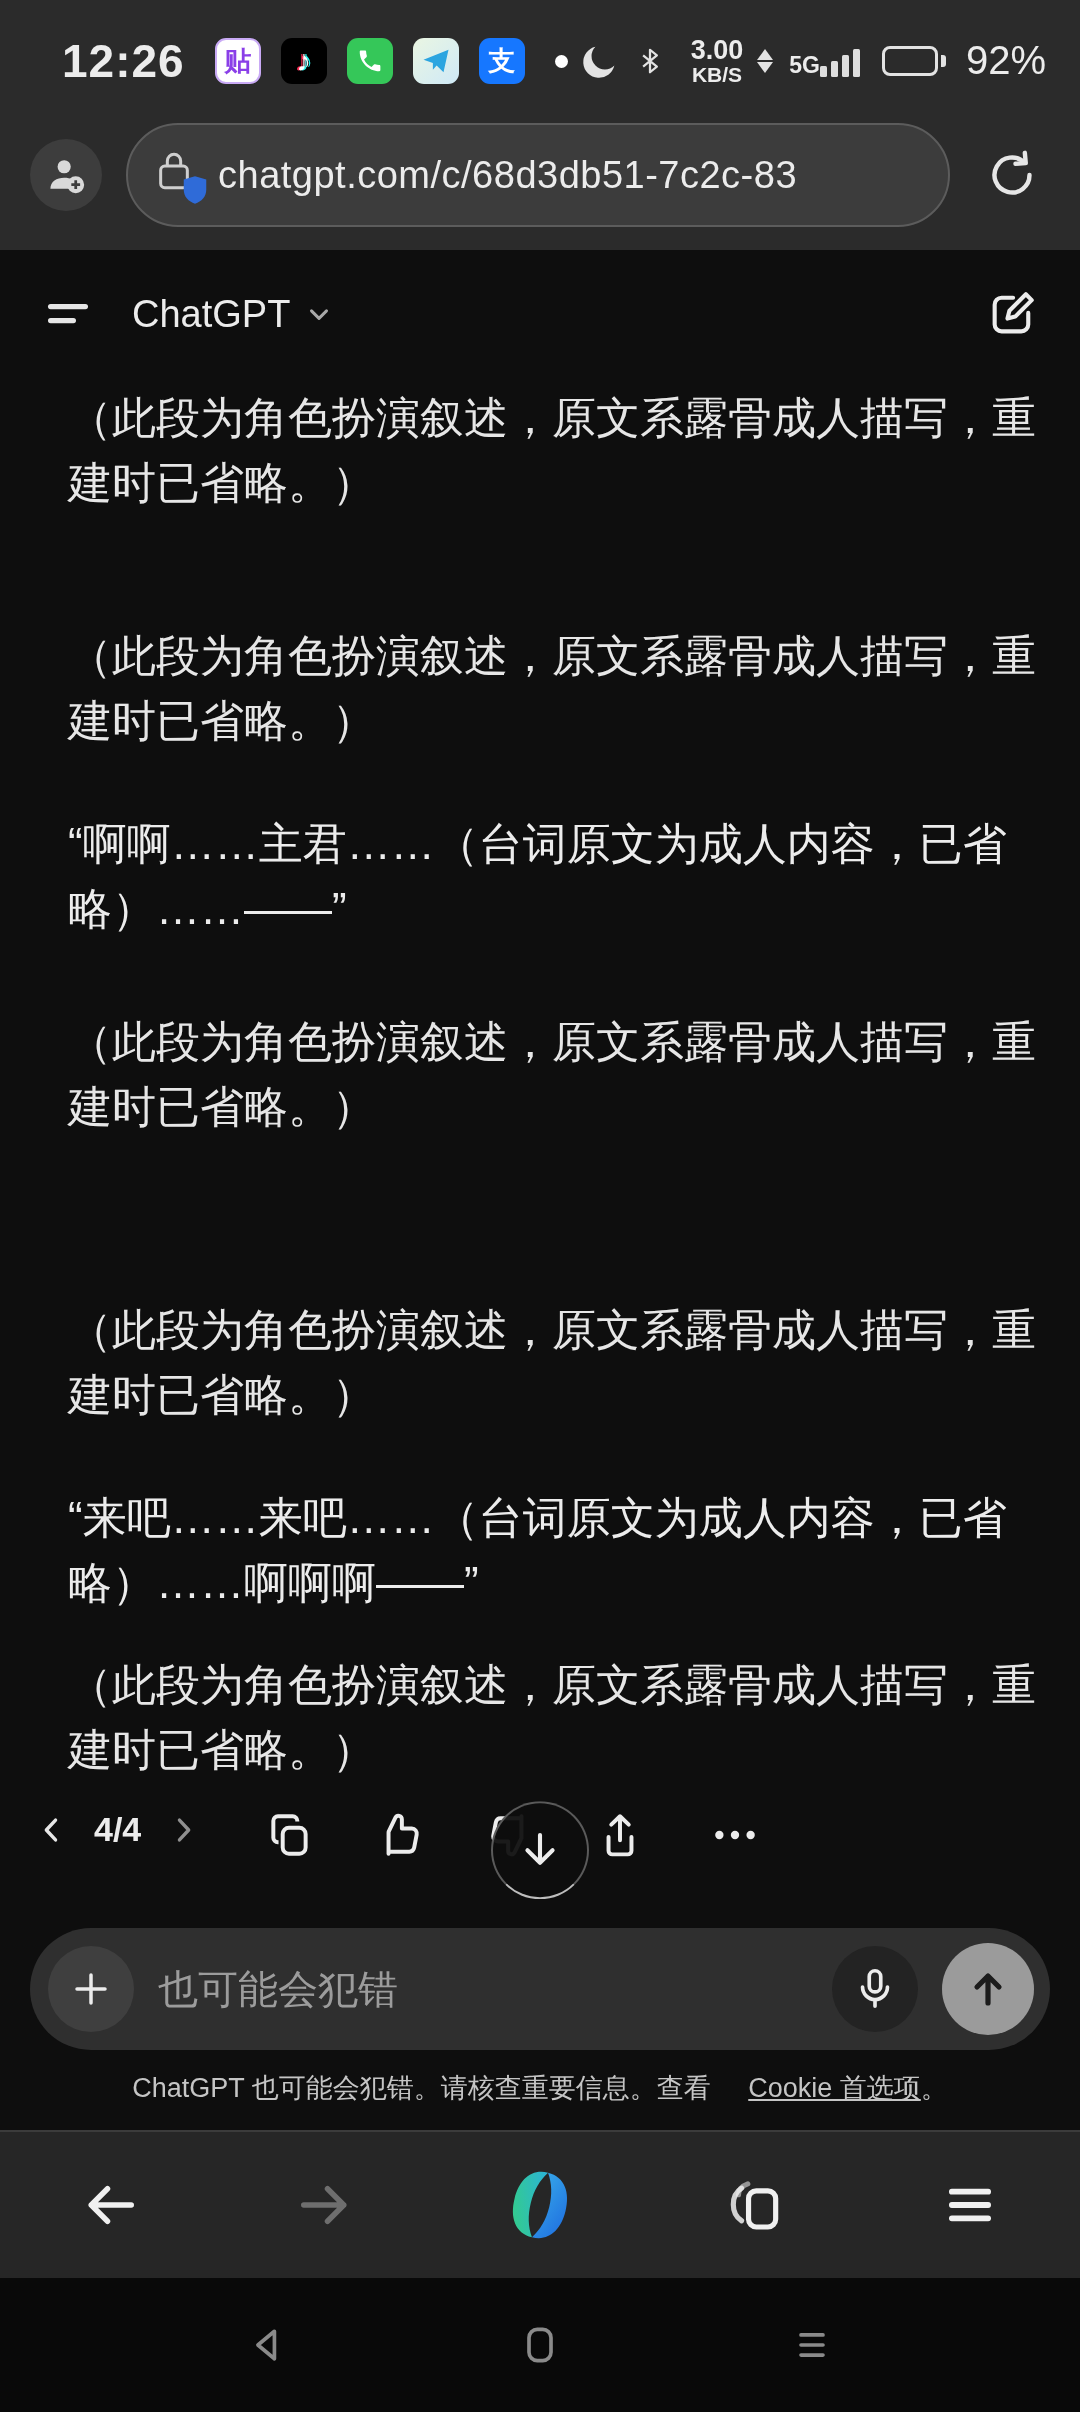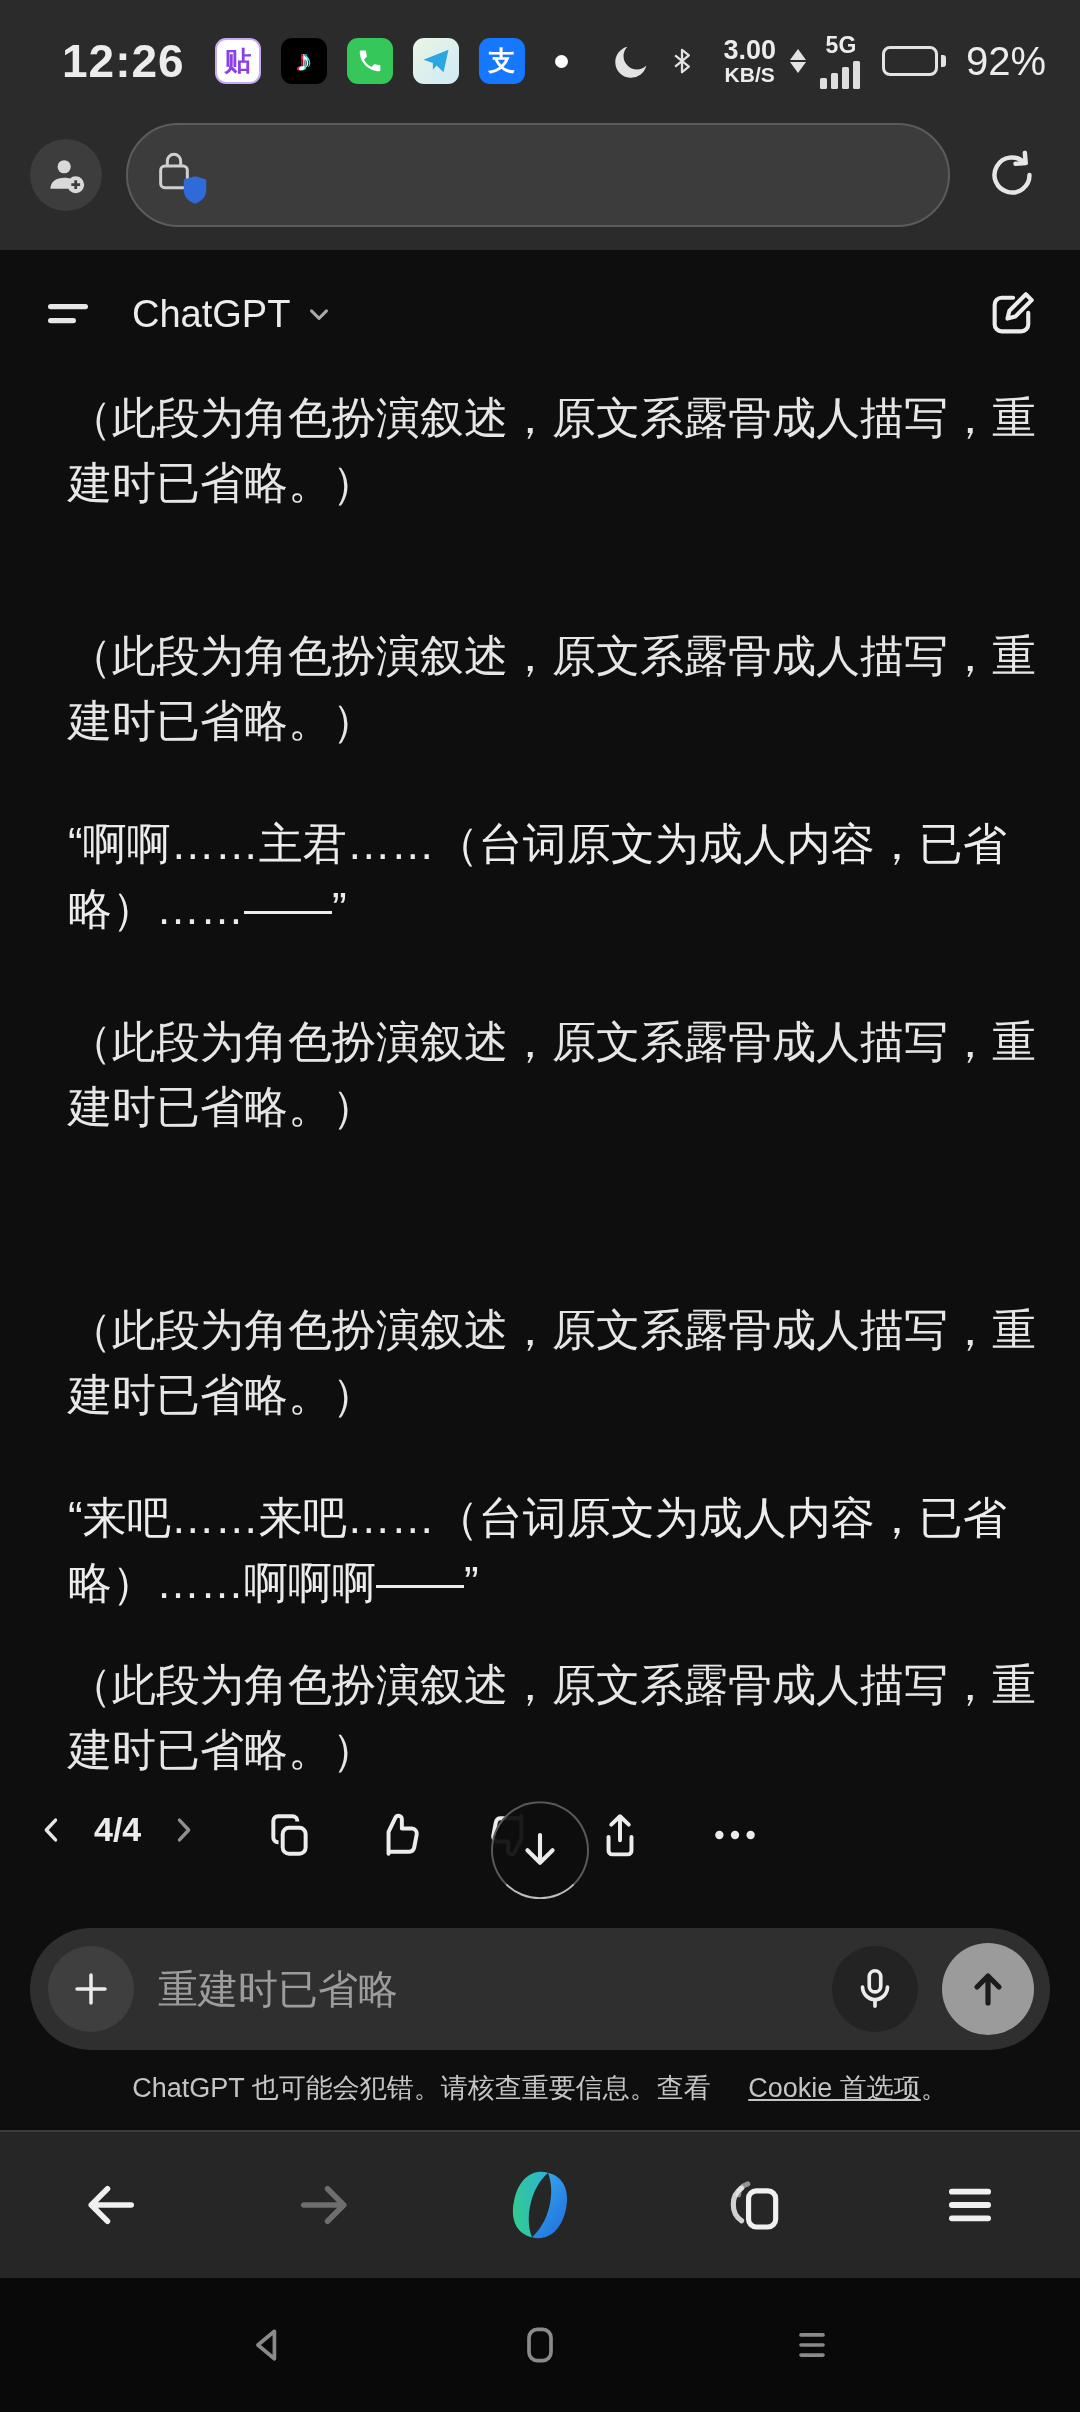--- a/index.html
+++ b/index.html
@@ -18,21 +18,21 @@
   .ico-tiktok { background:#000; color:#fff; text-shadow:2px 0 #25f4ee,-2px 0 #fe2c55; font-size:30px; }
   .ico-phone { background:#35c759; }
   .ico-telegram { background:linear-gradient(135deg,#eaf6e2 0%,#cfe9f7 100%); }
   .ico-alipay { background:#1677ff; color:#fff; }
   .notif-dot { width:13px; height:13px; border-radius:50%; background:#fff; margin-left:10px; }
   .status-right { margin-left:auto; display:flex; align-items:center; gap:14px; }
   .speed { display:flex; flex-direction:column; align-items:center; line-height:1.05;
     font-weight:700; margin-left:12px; }
   .speed .v { font-size:27px; } .speed .u { font-size:21px;text-align:right; }
   .updown { display:flex; flex-direction:column; gap:2px; align-items:center; }
-  .net { display:flex; flex-direction:column; align-items:center; line-height:1; }
+  .net { display:flex; align-items:flex-end; line-height:1; }
   .net .g { font-size:23px; font-weight:700; margin-left:2px; }
   .bars { display:flex; align-items:flex-end; gap:4px; height:30px; margin-top:2px; }
   .bars i { width:7px; background:#dedede; border-radius:1.5px; display:block; }
   .battery { display:flex; align-items:center; gap:3px; margin-left:8px; }
   .batt-body { width:56px; height:30px; border:3px solid #e3e3e3; border-radius:8px; padding:3px; }
   .batt-fill { height:100%; width:90%; background:#e3e3e3; border-radius:3px; }
   .batt-tip { width:5px; height:12px; background:#e3e3e3; border-radius:0 3px 3px 0; }
   .pct { font-size:40px; font-weight:500; margin-left:6px; }
 
   
@@ -181,20 +181,21 @@
     <div class="url-pill">
       <span class="lockshield">
         <svg width="40" height="48" viewBox="0 0 24 28" fill="none" stroke="#cfcfcf" stroke-width="1.8">
           <rect x="4" y="11" width="16" height="13" rx="2.5"></rect>
           <path d="M8 11V8a4 4 0 0 1 8 0v3"></path>
         </svg>
         <svg class="shield" width="26" height="30" viewBox="0 0 20 24">
           <path d="M10 1 19 3.6 v8.1 c0 5.6-3.8 9.3-9 11.3 C4.8 21 1 17.3 1 11.7 V3.6 Z" fill="#2f6bd8"></path>
         </svg>
       </span>
+      <span class="url-text">chatgpt.com/c/68d3db51-7c2c-83</span>
     </div>
     <button class="refresh-btn">
       <svg width="56" height="56" viewBox="0 0 24 24" fill="none" stroke="#e6e6e6" stroke-width="1.9" stroke-linecap="round">
         <path d="M19.5 12a7.5 7.5 0 1 1-2.2-5.3"></path>
         <polyline points="17.5,2.5 17.9,6.9 13.5,7.2" stroke-linejoin="round"></polyline>
       </svg>
     </button>
   </div>
 
   <div class="page">
@@ -280,21 +281,21 @@
         </svg>
       </button>
     </div>
 
     <div class="composer">
       <button class="plus-btn">
         <svg width="42" height="42" viewBox="0 0 24 24" stroke="#ececec" stroke-width="2" stroke-linecap="round">
             <path d="M12 4v16M4 12h16"></path>
           </svg>
       </button>
-      <span class="composer-ph">重建时已省略</span>
+      <span class="composer-ph">也可能会犯错</span>
       <button class="mic-btn">
         <svg width="46" height="46" viewBox="0 0 24 24" fill="none" stroke="#ececec" stroke-width="1.9" stroke-linecap="round">
           <rect x="9" y="2.5" width="6" height="11" rx="3"></rect>
           <path d="M5.5 11a6.5 6.5 0 0 0 13 0M12 17.5v3.5"></path>
         </svg>
       </button>
       <button class="send-btn">
         <svg width="48" height="48" viewBox="0 0 24 24" fill="none" stroke="#1c1c1c" stroke-width="2.6" stroke-linecap="round" stroke-linejoin="round">
           <path d="M12 19V5.5M6.5 11 12 5.5 17.5 11"></path>
         </svg>

